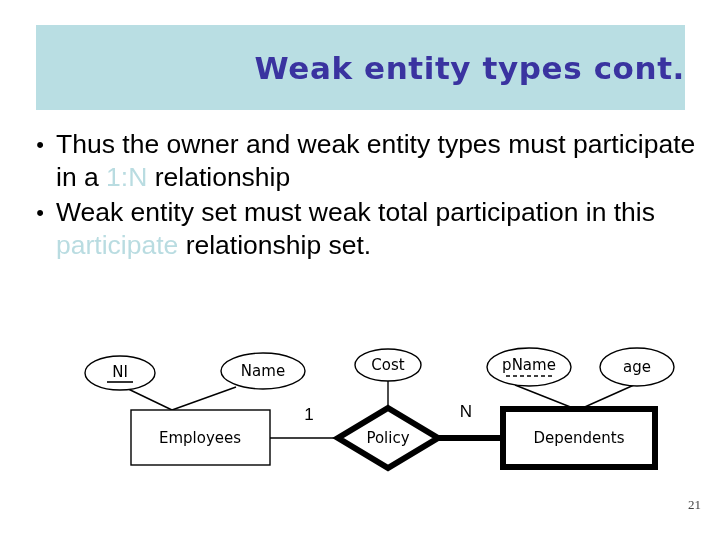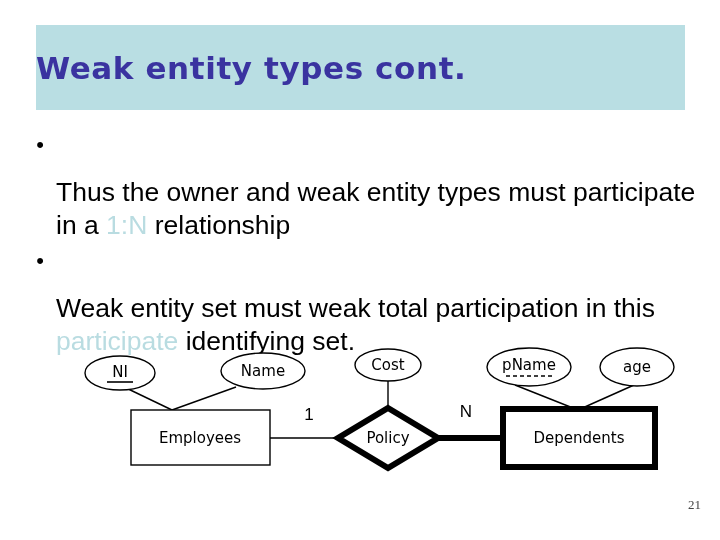--- a/index.html
+++ b/index.html
@@ -18,21 +18,21 @@
   
   #title-banner {
     position: absolute;
     left: 36px;
     top: 25px;
     width: 649px;
     height: 85px;
     background: #b9dee3;
     display: flex;
     align-items: center;
-    justify-content: flex-start;
+    justify-content: flex-end;
   }
   #title-text {
     color: #3a33a0;
     font-family: "DejaVu Sans", sans-serif;
     font-weight: bold;
     font-size: 31px;
     letter-spacing: 0.6px;
     white-space: nowrap;
   }
 
@@ -53,21 +53,21 @@
   }
   .bullet-row + .bullet-row { margin-top: 1px; }
   .bullet-dot {
     flex: 0 0 auto;
     width: 32px;
     text-align: center;
     font-size: 22px;
     line-height: 1.5;
     color: #000;
   }
-  .bullet-text { flex: 1 1 auto; margin-top: 48px; }
+  .bullet-text { flex: 1 1 auto; }
   .hl { color: #b9dce1; }
 
   
   #er-diagram {
     position: absolute;
     left: 0;
     top: 325px;
     width: 720px;
     height: 175px;
   }
@@ -136,21 +136,21 @@
 
 <div id="body-content">
 
   <div class="bullet-row">
     <span class="bullet-dot">•</span>
     <span class="bullet-text"><span>Thus the owner and weak entity types must participate in a </span><span class="hl">1:N</span><span> relationship</span></span>
   </div>
 
   <div class="bullet-row">
     <span class="bullet-dot">•</span>
-    <span class="bullet-text"><span>Weak entity set must weak total participation in this </span><span class="hl">participate</span><span> identifying set.</span></span>
+    <span class="bullet-text"><span>Weak entity set must weak total participation in this </span><span class="hl">participate</span><span> relationship set.</span></span>
   </div>
 
 </div>
 
 <div id="er-diagram">
   <svg width="720" height="175" viewBox="0 0 720 175" xmlns="http://www.w3.org/2000/svg">
 
     <path class="er-line-thin" d="M 122 61 L 172 85"></path>
     <path class="er-line-thin" d="M 236 62 L 172 85"></path>
     <path class="er-line-thin" d="M 388 56 L 388 83"></path>

